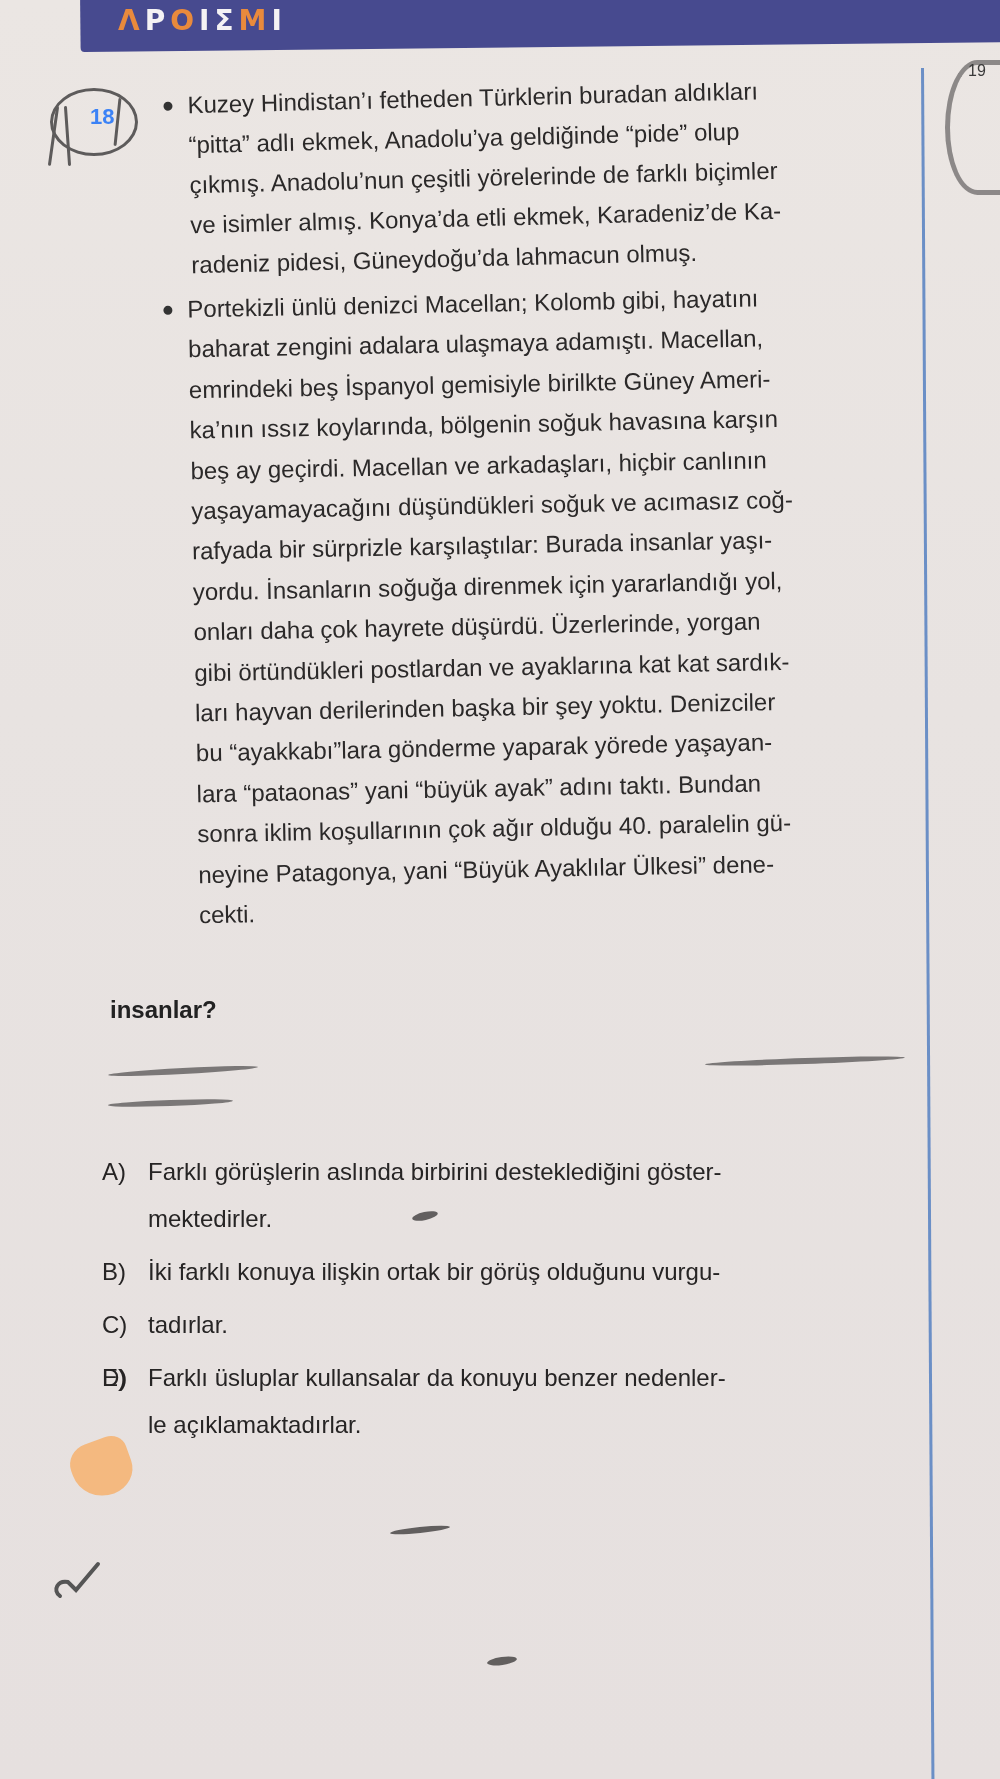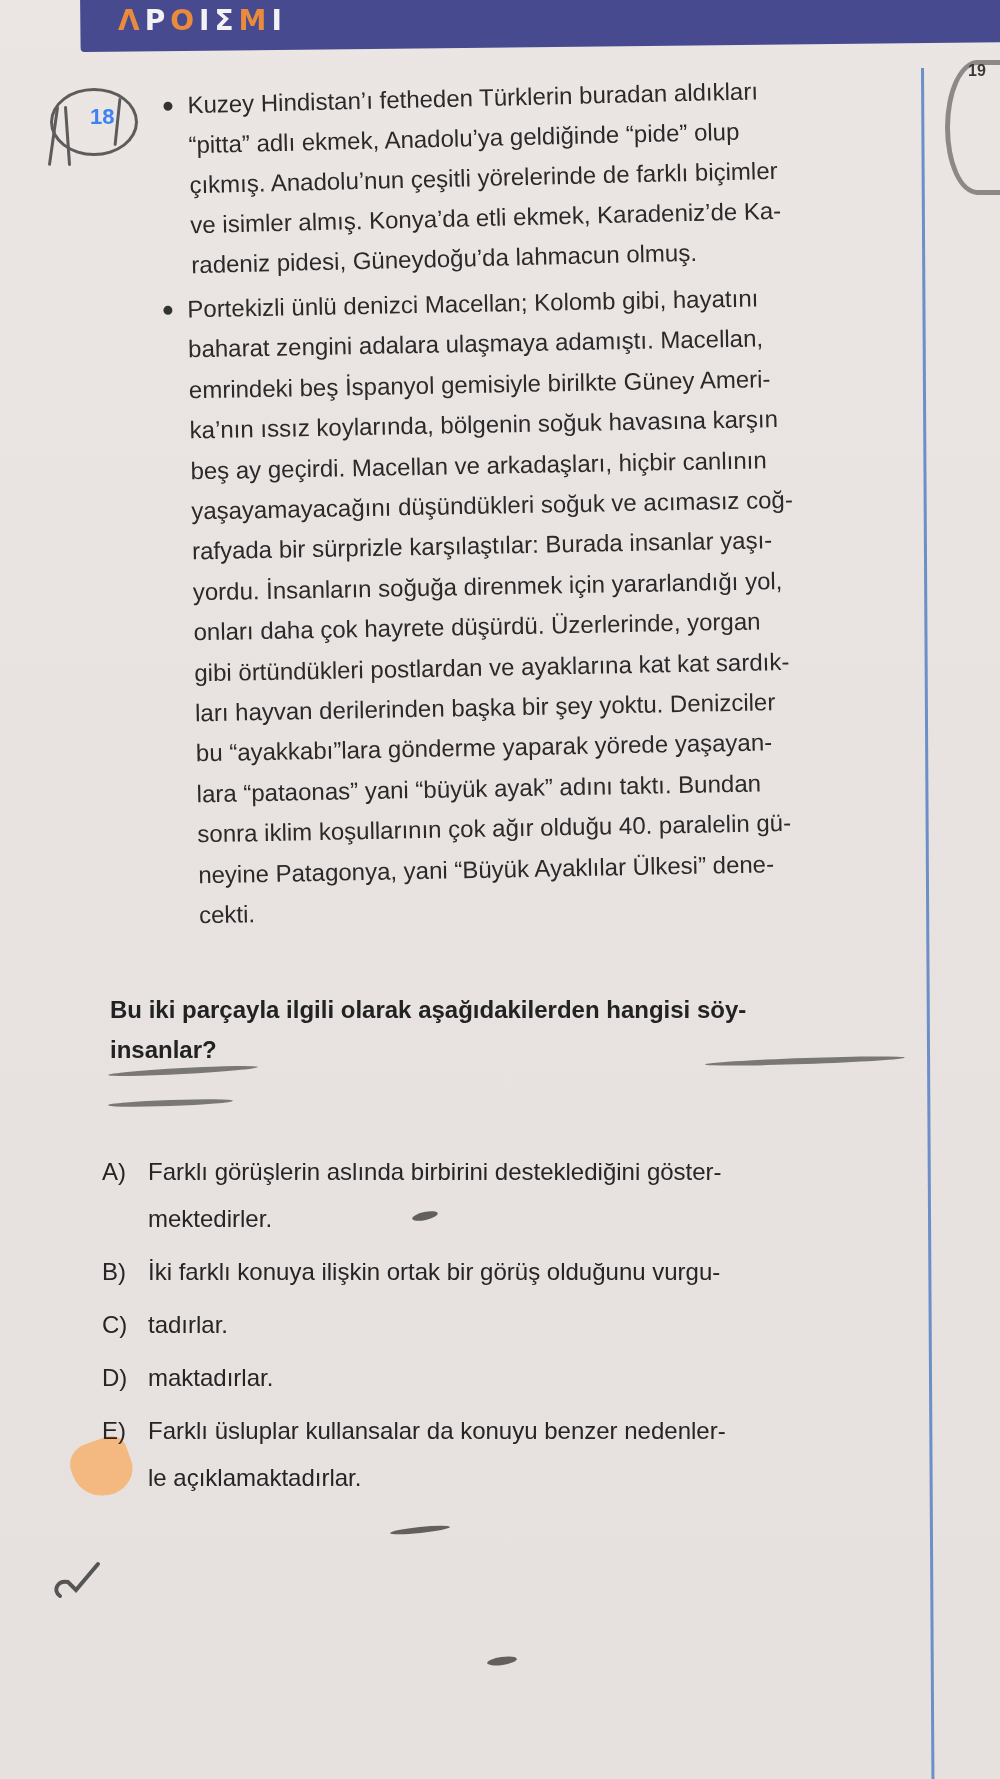--- a/index.html
+++ b/index.html
@@ -23,21 +23,21 @@
   .logo span {
     font-family:"DejaVu Sans", sans-serif; font-weight:bold; font-size:28px; line-height:30px;
     color:#f4f2f4;
   }
   .logo .orange { color:#e98a3c; }
   .margin-line {
     position:absolute; left:921px; top:68px; width:3px; height:1720px;
     background:#6b8fc6; transform: rotate(-0.35deg); transform-origin: top left;
   }
   .page-num {
-    position:absolute; left:968px; top:62px; font-size:16px; font-weight:bold; color:#3a3a3a;text-align:center;
+    position:absolute; left:968px; top:62px; font-size:16px; font-weight:normal; color:#3a3a3a;text-align:center;
   }
   .paren-mark {
     position:absolute; left:945px; top:60px; width:60px; height:125px;
     border:5px solid #6d6a6a; border-right:none; border-radius:50% 0 0 50%;
     opacity:.75;
   }
   .qnum-wrap {
     position:absolute; left:40px; top:88px; width:92px; height:70px;
   }
   .qnum-circle {
@@ -146,21 +146,20 @@
       <span class="para-line">bu “ayakkabı”lara gönderme yaparak yörede yaşayan-</span>
       <span class="para-line">lara “pataonas” yani “büyük ayak” adını taktı. Bundan</span>
       <span class="para-line">sonra iklim koşullarının çok ağır olduğu 40. paralelin gü-</span>
       <span class="para-line">neyine Patagonya, yani “Büyük Ayaklılar Ülkesi” dene-</span>
       <span class="para-line">cekti.</span>
     </div>
   </div>
 </div>
 
 <div class="question">
-  <span class="para-line">Bu iki parçayla ilgili olarak aşağıdakilerden hangisi söy-</span>
   <span class="para-line">insanlar?</span>
 </div>
 <div class="underline-mark" style="left:705px;top:1058px;width:200px;transform:rotate(-2deg);"></div>
 <div class="underline-mark" style="left:108px;top:1068px;width:150px;transform:rotate(-3deg);"></div>
 <div class="underline-mark" style="left:108px;top:1100px;width:125px;transform:rotate(-2deg);"></div>
 
 <div class="highlight-d"></div>
 <svg class="check-e" viewBox="0 0 52 46">
   <path d="M10 36 C2 30, 8 20, 18 22 L26 30 L48 4" fill="none" stroke="#555" stroke-width="4" stroke-linecap="round"></path>
 </svg>
@@ -174,21 +173,20 @@
   <div class="option">
     <span class="option-letter">B)</span>
     <span class="option-line">İki farklı konuya ilişkin ortak bir görüş olduğunu vurgu-</span>
   </div>
   <div class="option">
     <span class="option-letter">C)</span>
     <span class="option-line">tadırlar.</span>
   </div>
   <div class="option">
     <span class="option-letter">D)</span>
-    <span class="option-line">maktadırlar.</span>
   </div>
   <div class="option">
     <span class="option-letter">E)</span>
     <span class="option-line">Farklı üsluplar kullansalar da konuyu benzer nedenler-</span>
     <span class="option-line">le açıklamaktadırlar.</span>
   </div>
 </div>
 
 <div class="pen-mark" style="left:412px;top:1212px;width:26px;transform:rotate(-12deg);"></div>
 <div class="pen-mark" style="left:390px;top:1527px;width:60px;height:6px;transform:rotate(-6deg);"></div>

